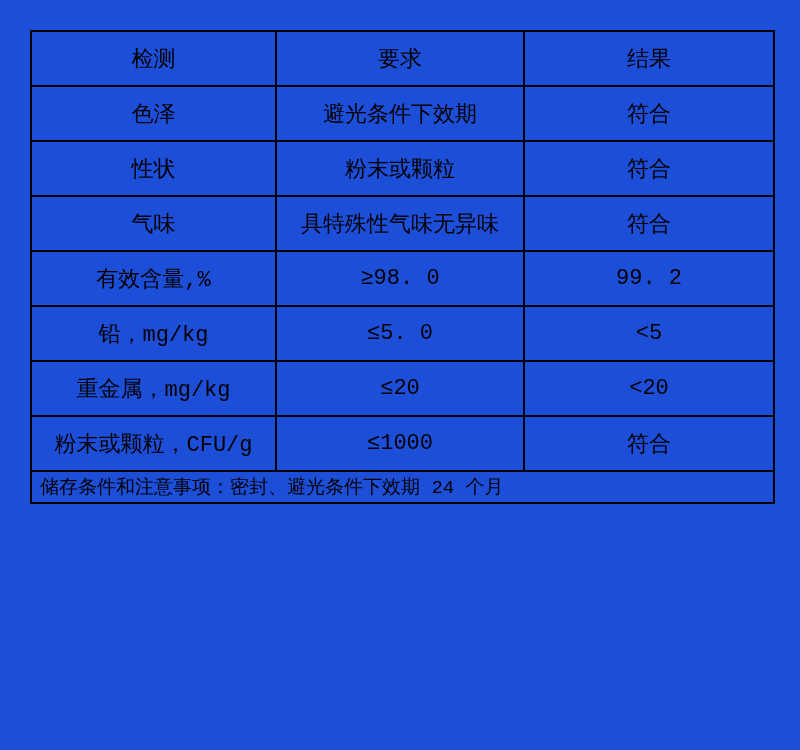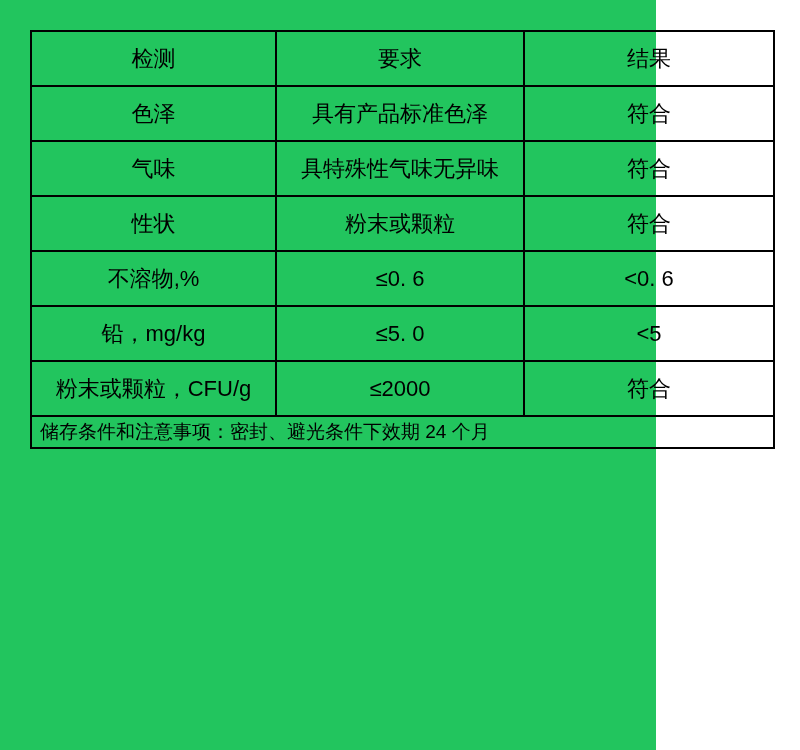--- a/index.html
+++ b/index.html
@@ -2,25 +2,25 @@
 <html><head>
 <meta charset="utf-8">
 <style>
   html, body {
     margin: 0;
     padding: 0;
     background: #ffffff;
   }
   .page {
     position: relative;
-    width: 656px;
+    width: 800px;
     height: 750px;
-    background: #22c55e;
+    background: #1d4ed8;
     color: #000000;
-    font-family: Liberation Sans, sans-serif;
+    font-family: Liberation Mono, monospace;
   }
   table.spec-table {
     position: absolute;
     left: 30px;
     top: 30px;
     width: 743px;
     border-collapse: collapse;
     table-layout: fixed;
   }
   .spec-table col.c1 { width: 245px; }
@@ -58,46 +58,51 @@
     <thead>
       <tr>
         <th>检测</th>
         <th>要求</th>
         <th>结果</th>
       </tr>
     </thead>
     <tbody>
       <tr>
         <td>色泽</td>
-        <td>具有产品标准色泽</td>
+        <td>避光条件下效期</td>
+        <td>符合</td>
+      </tr>
+      <tr>
+        <td>性状</td>
+        <td>粉末或颗粒</td>
         <td>符合</td>
       </tr>
       <tr>
         <td>气味</td>
         <td>具特殊性气味无异味</td>
         <td>符合</td>
       </tr>
       <tr>
-        <td>性状</td>
-        <td>粉末或颗粒</td>
-        <td>符合</td>
-      </tr>
-      <tr>
-        <td>不溶物,%</td>
-        <td>≤0. 6</td>
-        <td>&lt;0. 6</td>
+        <td>有效含量,%</td>
+        <td>≥98. 0</td>
+        <td>99. 2</td>
       </tr>
       <tr>
         <td>铅，mg/kg</td>
         <td>≤5. 0</td>
         <td>&lt;5</td>
       </tr>
       <tr>
+        <td>重金属，mg/kg</td>
+        <td>≤20</td>
+        <td>&lt;20</td>
+      </tr>
+      <tr>
         <td>粉末或颗粒，CFU/g</td>
-        <td>≤2000</td>
+        <td>≤1000</td>
         <td>符合</td>
       </tr>
     </tbody>
     <tfoot>
       <tr>
         <td colspan="3">储存条件和注意事项：密封、避光条件下效期 24 个月</td>
       </tr>
     </tfoot>
   </table>
 </div>

